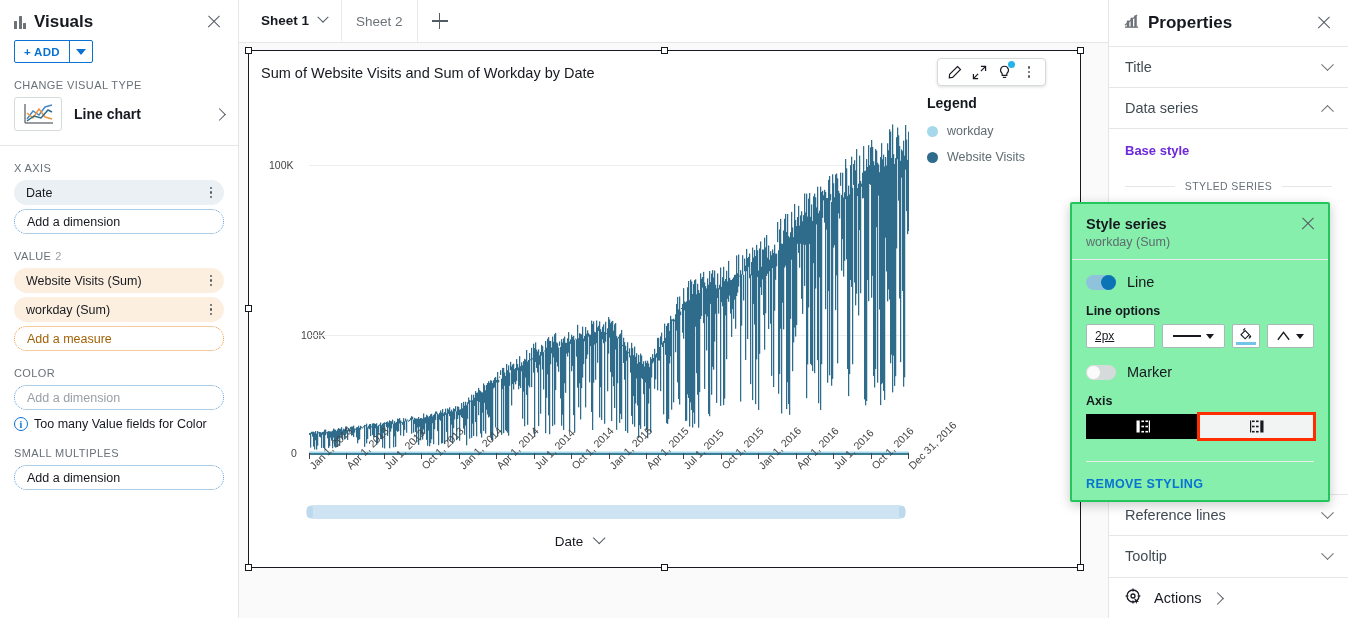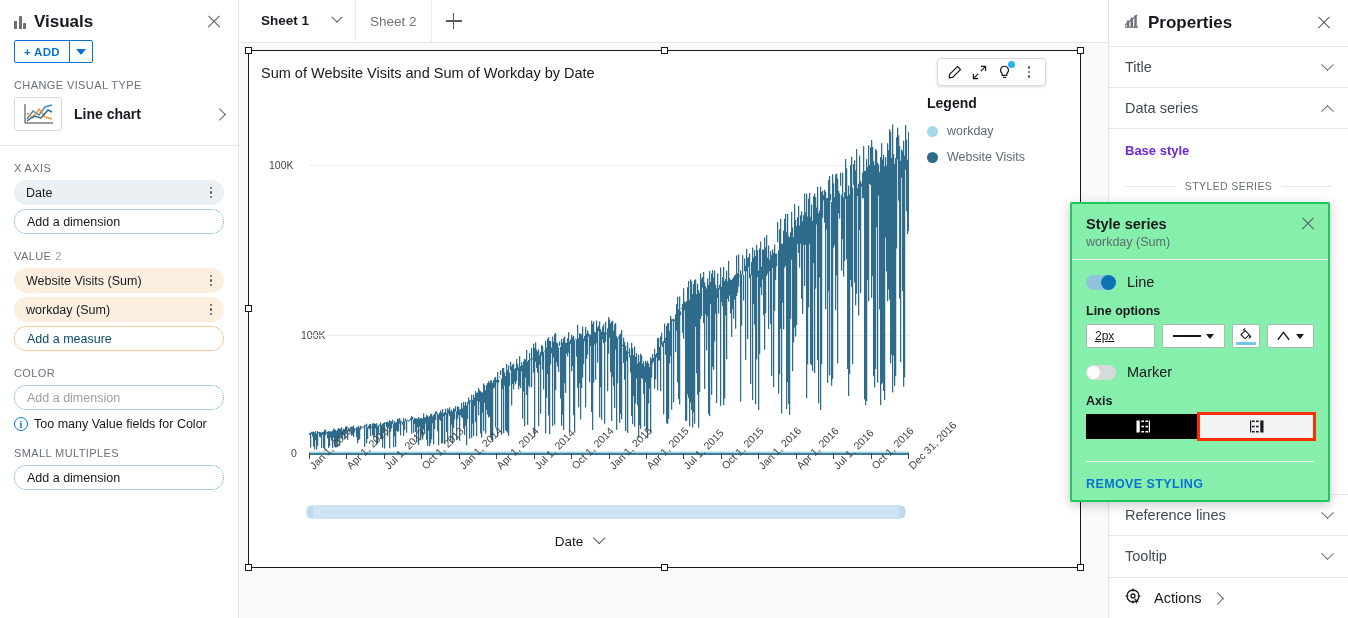--- a/index.html
+++ b/index.html
@@ -84,21 +84,21 @@
   .kebab{ display:flex;flex-direction:column;gap:2px;align-items:center;cursor:pointer;}
   .kebab i{ width:2.5px;height:2.5px;border-radius:50%;background:#545b64;display:block;}
 
   .drop{
     margin:2px 14px 0 14px; height:25px; border-radius:13px;
     display:flex; align-items:center; padding:0 12px; font-size:12.5px;
     cursor:pointer; background:#fff;
   }
   .drop.blue{ border:1.5px dotted #5b9bd5; color:#16191f;}
   .drop.blue.muted{ color:#9aa0a6;}
-  .drop.orange{ border:1.5px dotted #f0953a; color:#0c4a6e;text-align:right;}
+  .drop.orange{ border:1.5px dotted #f0953a; color:#a16207;text-align:right;}
 
   .warn{
     display:flex; align-items:center; gap:6px; padding:7px 14px 0 14px;
     font-size:12.5px; color:#16191f;
   }
   .info-ic{
     width:14px;height:14px;border-radius:50%;border:1.4px solid #0972d3;color:#0972d3;
     font-size:10px;display:flex;align-items:center;justify-content:center;font-weight:bold;
     flex:0 0 auto; font-family:"Liberation Serif",serif;
   }
@@ -106,21 +106,21 @@
   
   #canvas-area{
     position:absolute; left:239px; top:0; right:240px; height:618px;
     background:#fafafa;
   }
   .tabbar{
     height:43px; background:#fff; border-bottom:1px solid #e4e6e8;
     display:flex; align-items:stretch; padding-left:8px;
   }
   .tab{
-    display:flex;align-items:center;gap:24px;padding:0 14px;font-size:13.5px;
+    display:flex;align-items:center;gap:10px;padding:0 14px;font-size:13.5px;
     color:#6c7278;cursor:pointer;border-right:1px solid #e9ebed;
   }
   .tab.active{ color:#16191f; font-weight:bold; border-bottom:2px solid #fff;}
   .tab .tchev{
     width:8px;height:8px;border-right:1.5px solid #545b64;border-bottom:1.5px solid #545b64;
     transform:rotate(45deg) translate(-2px,-2px);
   }
   .tabadd{ display:flex;align-items:center;padding:0 14px;cursor:pointer;}
   .plus{ position:relative; width:16px;height:16px;}
   .plus:before,.plus:after{content:"";position:absolute;background:#545b64;}

